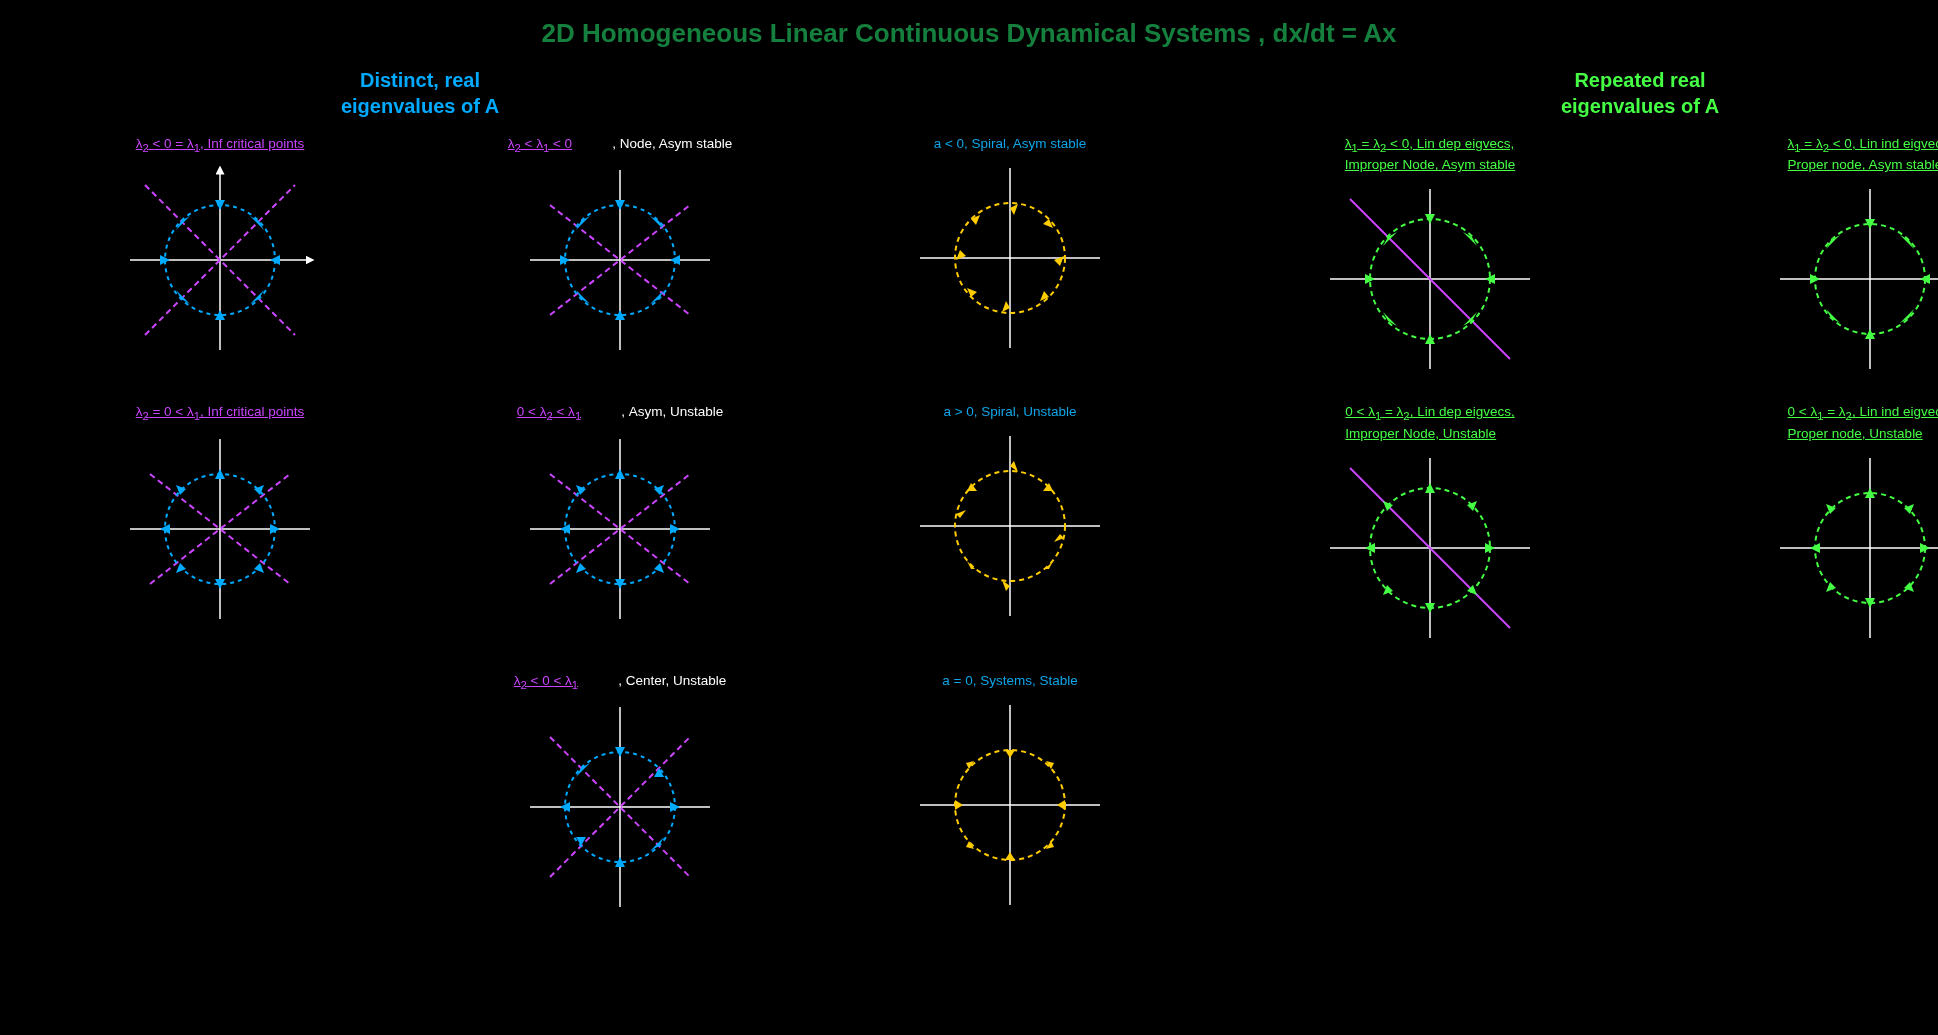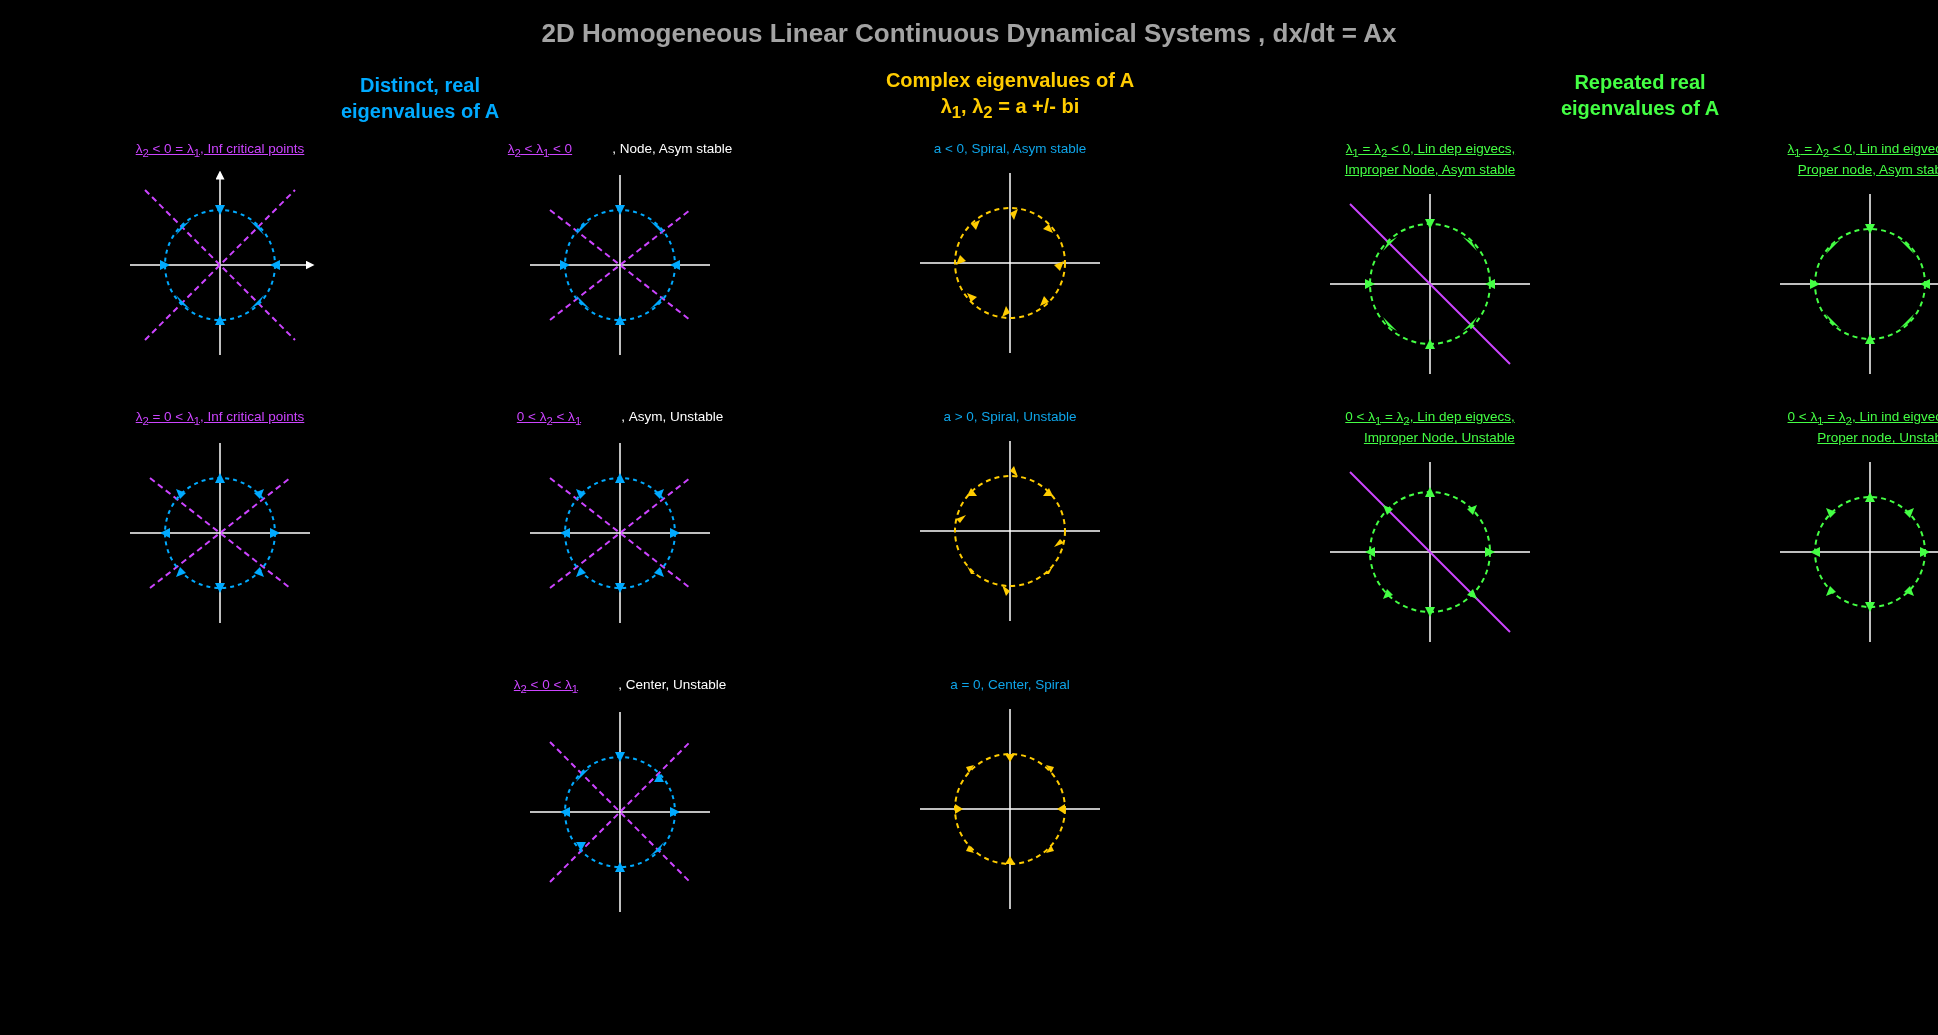--- a/index.html
+++ b/index.html
@@ -10,21 +10,21 @@
       width: 1938px;
       min-height: 1035px;
       overflow: hidden;
     }
 
     .page-title {
       text-align: center;
       font-size: 26px;
       font-weight: bold;
       padding: 18px 0 10px 0;
-      color: #a3a3a3;
+      color: #15803d;
     }
 
     .col-header {
       text-align: center;
       font-size: 20px;
       font-weight: bold;
       padding: 8px 4px;
       line-height: 1.3;
     }
 
@@ -34,21 +34,21 @@
 
     .cell {
       display: flex;
       flex-direction: column;
       align-items: center;
       padding: 4px 8px;
     }
 
     .cell-label {
       font-size: 13.5px;
-      text-align: right;
+      text-align: left;
       margin-bottom: 4px;
       line-height: 1.4;
     }
 
     .label-purple { color: #cc44ff; text-decoration: underline; }
     .label-white { color: #fff; padding-left: 40px; }
     .label-yellow-plain { color: #0ea5e9; }
     .label-green { color: #44ff44; text-decoration: underline; }
 
     svg.diagram {
@@ -69,23 +69,20 @@
     }
   </style>
 </head>
 <body>
 
 <div class="page-title">2D Homogeneous Linear Continuous Dynamical Systems , dx/dt = Ax</div>
 
 <div class="header-row">
   <div class="col-header col-header-blue" style="grid-column:1/3; width:800px; display:flex; align-items:flex-end; justify-content:center;">
     <span>Distinct, real<br>eigenvalues of A</span>
-  </div>
-  <div class="col-header col-header-yellow">
-    Complex eigenvalues of A<br>λ<sub>1</sub>, λ<sub>2</sub> = a +/- bi
   </div>
   <div class="col-header col-header-green" style="grid-column:4/6; width:880px; display:flex; align-items:center; justify-content:center;">
     <span>Repeated real<br>eigenvalues of A</span>
   </div>
 </div>
 
 <div class="row" style="margin-top:4px;">
 
   <div class="cell">
     <div class="cell-label">
@@ -358,21 +355,21 @@
 
       <polygon points="39,39 44,30 30,44" fill="#00aaff"></polygon>
       <polygon points="-39,-39 -44,-30 -30,-44" fill="#00aaff"></polygon>
       <polygon points="39,-39 34,-30 44,-30" fill="#00aaff"></polygon>
       <polygon points="-39,39 -34,30 -44,30" fill="#00aaff"></polygon>
     </svg>
   </div>
 
   <div class="cell">
     <div class="cell-label">
-      <span class="label-yellow-plain">a = 0, Center, Spiral</span>
+      <span class="label-yellow-plain">a = 0, Systems, Stable</span>
     </div>
     <svg class="diagram" width="200" height="220" viewBox="-100 -110 200 220">
       <line x1="-90" y1="0" x2="90" y2="0" stroke="white" stroke-width="1.5"></line>
       <line x1="0" y1="100" x2="0" y2="-100" stroke="white" stroke-width="1.5"></line>
       <circle cx="0" cy="0" r="55" stroke="#ffcc00" stroke-width="2" stroke-dasharray="5,4" fill="none"></circle>
 
       <polygon points="5,-55 -5,-55 0,-47" fill="#ffcc00"></polygon>
       <polygon points="55,-5 55,5 47,0" fill="#ffcc00"></polygon>
       <polygon points="-5,55 5,55 0,47" fill="#ffcc00"></polygon>
       <polygon points="-55,5 -55,-5 -47,0" fill="#ffcc00"></polygon>

